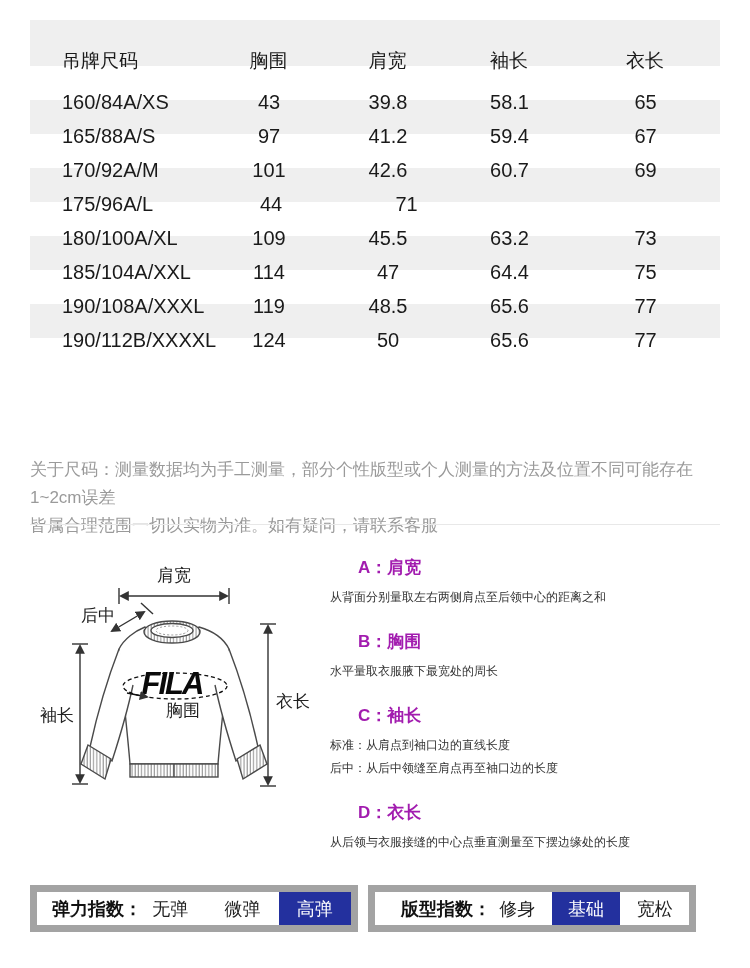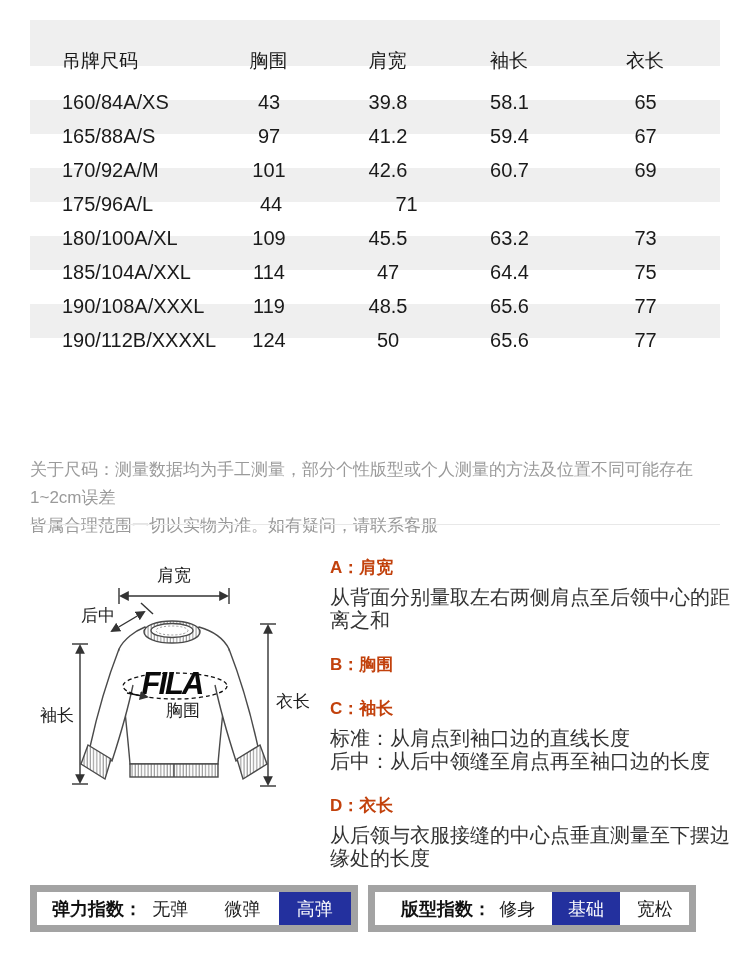--- a/index.html
+++ b/index.html
@@ -28,22 +28,22 @@
 
   
   .diagram{position:absolute;left:35px;top:552px;width:280px;height:250px;}
   .diagram text{font-family:"Liberation Sans","DejaVu Sans",sans-serif;}
   .dlabel{font-size:17px;fill:#222;}
   .fila{font-size:31px;font-weight:bold;font-style:italic;fill:#0a0a0a;letter-spacing:-2px;}
 
   
   .guide{position:absolute;left:330px;top:556px;width:405px;}
   .g-item{margin-bottom:21px;}
-  .g-head{font-size:17px;font-weight:bold;color:#c2410c;margin-bottom:7px;}
-  .g-line{font-size:20px;color:#333;line-height:23px;}
+  .g-head{font-size:17px;font-weight:bold;color:#a21caf;margin-bottom:7px;margin-left:28px;}
+  .g-line{font-size:12px;color:#333;line-height:23px;}
 
   
   .idx-box{position:absolute;top:885px;height:47px;width:328px;border:7px solid #a3a3a3;box-sizing:border-box;display:flex;align-items:stretch;background:#fff;}
   .idx-box.left{left:30px;}
   .idx-box.right{left:368px;padding-left:11px;}
   .idx-label{width:97px;display:flex;align-items:center;padding-left:15px;box-sizing:border-box;font-size:18px;font-weight:bold;color:#111;white-space:nowrap;}
   .idx-opt{flex:1;display:flex;align-items:center;justify-content:center;font-size:18px;color:#222;cursor:default;}
   .idx-opt.selected{background:var(--accent,#23309e);color:#fff;}
 </style>
 </head>
@@ -187,20 +187,21 @@
     <text class="dlabel" x="258" y="155" text-anchor="middle">衣长</text>
   </svg>
 
   <div class="guide">
     <div class="g-item">
       <div class="g-head">A：肩宽</div>
       <div class="g-line">从背面分别量取左右两侧肩点至后领中心的距离之和</div>
     </div>
     <div class="g-item">
       <div class="g-head">B：胸围</div>
+      <div class="g-line">水平量取衣服腋下最宽处的周长</div>
     </div>
     <div class="g-item">
       <div class="g-head">C：袖长</div>
       <div class="g-line">标准：从肩点到袖口边的直线长度</div>
       <div class="g-line">后中：从后中领缝至肩点再至袖口边的长度</div>
     </div>
     <div class="g-item">
       <div class="g-head">D：衣长</div>
       <div class="g-line">从后领与衣服接缝的中心点垂直测量至下摆边缘处的长度</div>
     </div>

